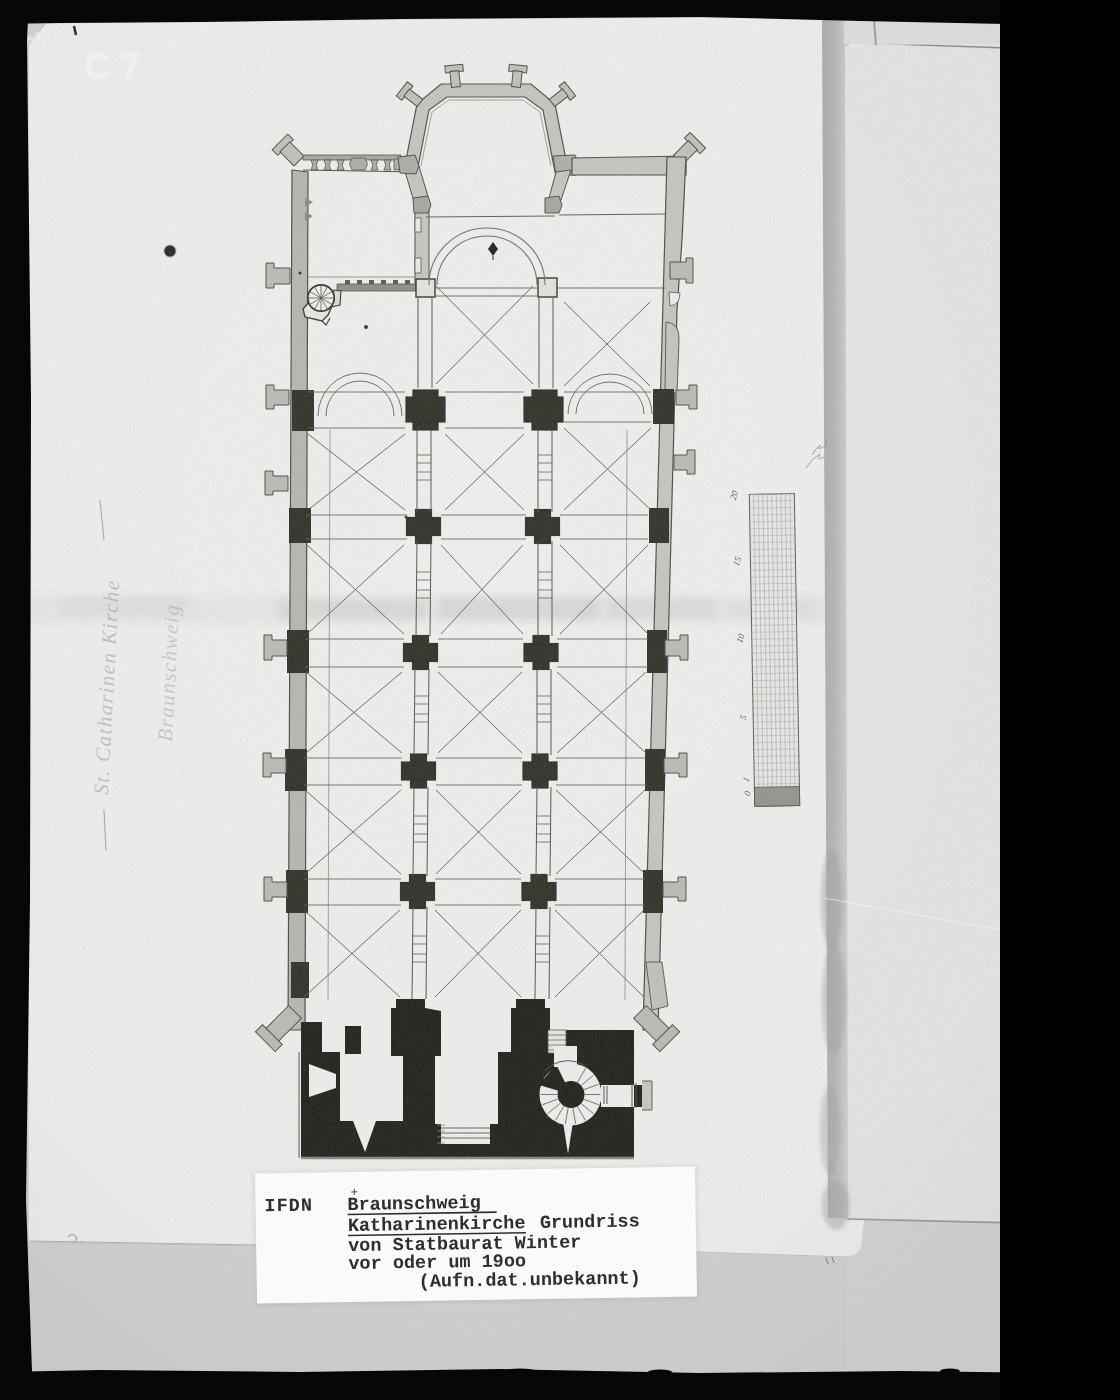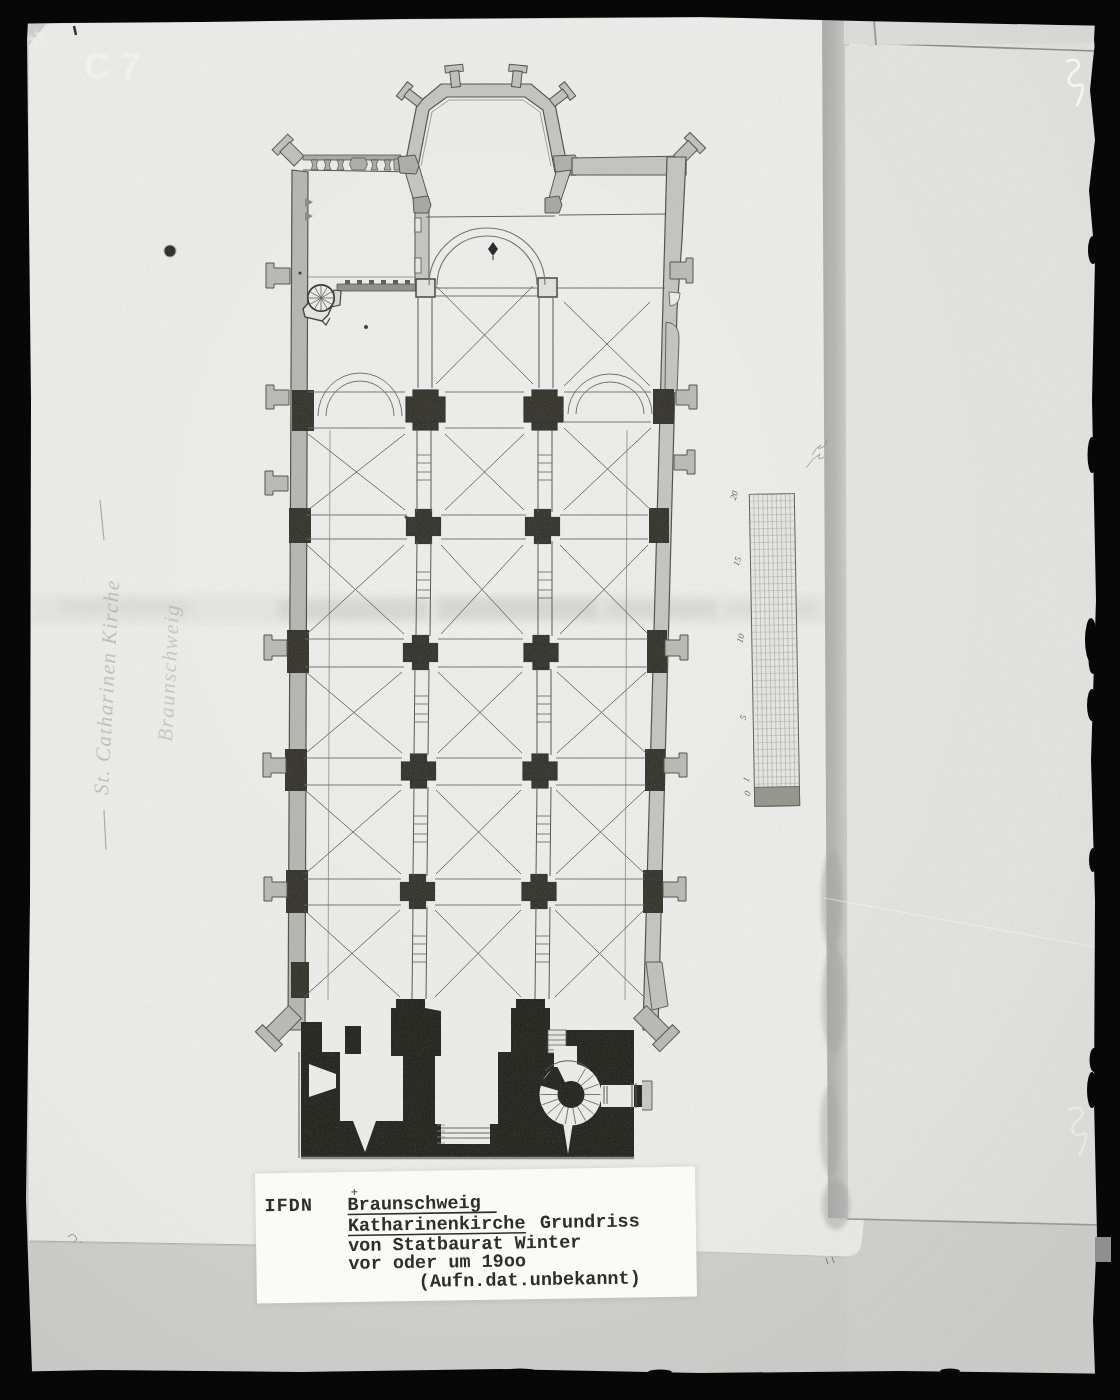--- a/index.html
+++ b/index.html
@@ -1,16 +1,16 @@
 <!DOCTYPE html>
 <html><head>
 <meta charset="utf-8">
 <style>
   html,body{margin:0;padding:0;background:#000;}
-  #stage{position:relative;width:1120px;height:1400px;overflow:hidden;background:#bef264;}
+  #stage{position:relative;width:1000px;height:1400px;overflow:hidden;background:#bef264;}
   svg{display:block;}
 </style>
 </head>
 <body>
 <div id="stage">
 <svg width="1120" height="1400" viewBox="0 0 1120 1400" xmlns="http://www.w3.org/2000/svg">
 <defs>
   <linearGradient id="shadow" x1="0" y1="0" x2="1" y2="0">
     <stop offset="0" stop-color="#acacaa"></stop>
     <stop offset="0.45" stop-color="#b8b8b6"></stop>

